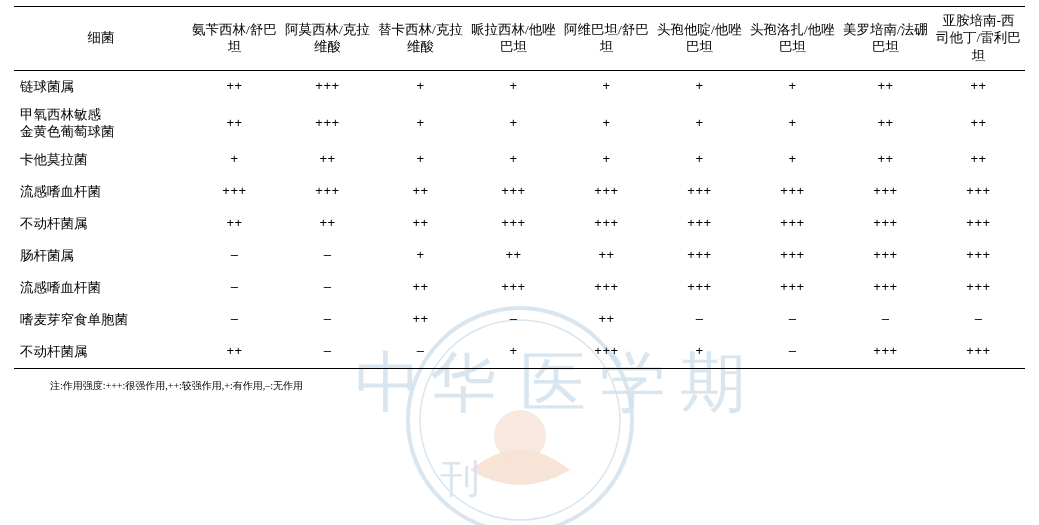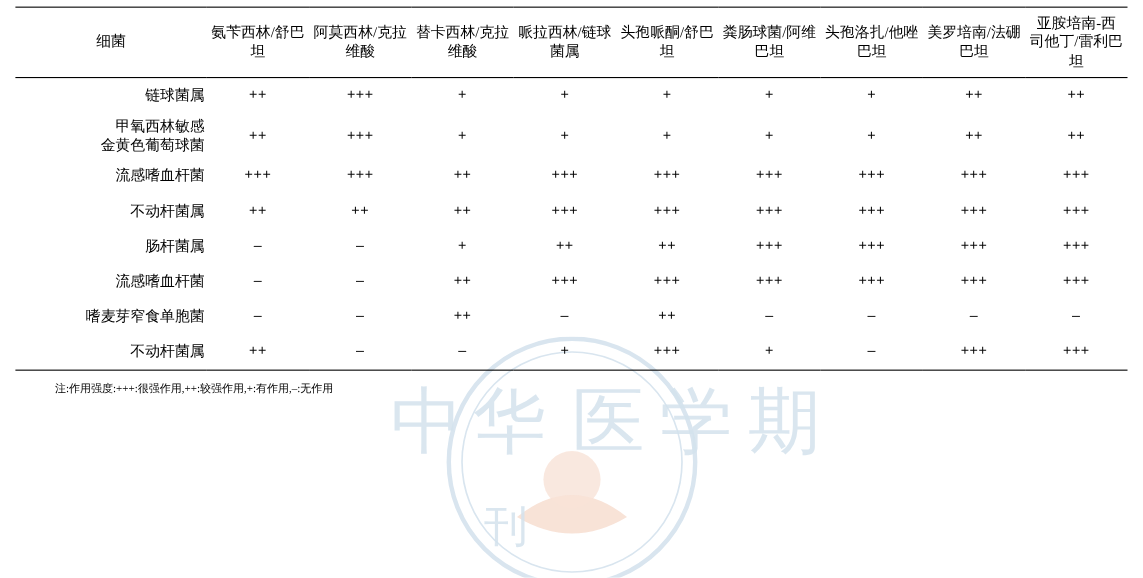--- a/index.html
+++ b/index.html
@@ -52,21 +52,21 @@
     border-bottom: 1.1px solid #000;
   }
   table.amr tbody td {
     text-align: center;
     vertical-align: middle;
     padding: 3px 2px;
     line-height: 1.3;
     height: 26px;
   }
   table.amr tbody td.rowhead {
-    text-align: right;
+    text-align: left;
     padding-left: 6px;
     white-space: pre-line;
   }
   tr.last-row td {
     border-bottom: 1.6px solid #000;
   }
   .col-name { width: 174px; }
   .col-drug { width: 93px; }
   .note {
     font-size: 10px;
@@ -111,23 +111,23 @@
       <col class="col-drug">
         <col class="col-drug">
         <col class="col-drug">
     </colgroup>
     <thead>
       <tr class="top-rule head-rule-row">
         <th>细菌</th>
         <th>氨苄西林/舒巴坦</th>
         <th>阿莫西林/克拉维酸</th>
         <th>替卡西林/克拉维酸</th>
-        <th>哌拉西林/链球菌属</th>
-        <th>头孢哌酮/舒巴坦</th>
-        <th>粪肠球菌/阿维巴坦</th>
+        <th>哌拉西林/他唑巴坦</th>
+        <th>阿维巴坦/舒巴坦</th>
+        <th>头孢他啶/他唑巴坦</th>
         <th>头孢洛扎/他唑巴坦</th>
         <th>美罗培南/法硼巴坦</th>
         <th>亚胺培南-西司他丁/雷利巴坦</th>
       </tr>
     </thead>
     <tbody>
       <tr>
         <td class="rowhead">链球菌属</td>
         <td class="mark">++</td>
         <td class="mark">+++</td>
@@ -146,20 +146,32 @@
         <td class="mark">+++</td>
         <td class="mark">+</td>
         <td class="mark">+</td>
         <td class="mark">+</td>
         <td class="mark">+</td>
         <td class="mark">+</td>
         <td class="mark">++</td>
         <td class="mark">++</td>
       </tr>
       <tr>
+        <td class="rowhead">卡他莫拉菌</td>
+        <td class="mark">+</td>
+        <td class="mark">++</td>
+        <td class="mark">+</td>
+        <td class="mark">+</td>
+        <td class="mark">+</td>
+        <td class="mark">+</td>
+        <td class="mark">+</td>
+        <td class="mark">++</td>
+        <td class="mark">++</td>
+      </tr>
+      <tr>
         <td class="rowhead">流感嗜血杆菌</td>
         <td class="mark">+++</td>
         <td class="mark">+++</td>
         <td class="mark">++</td>
         <td class="mark">+++</td>
         <td class="mark">+++</td>
         <td class="mark">+++</td>
         <td class="mark">+++</td>
         <td class="mark">+++</td>
         <td class="mark">+++</td>

